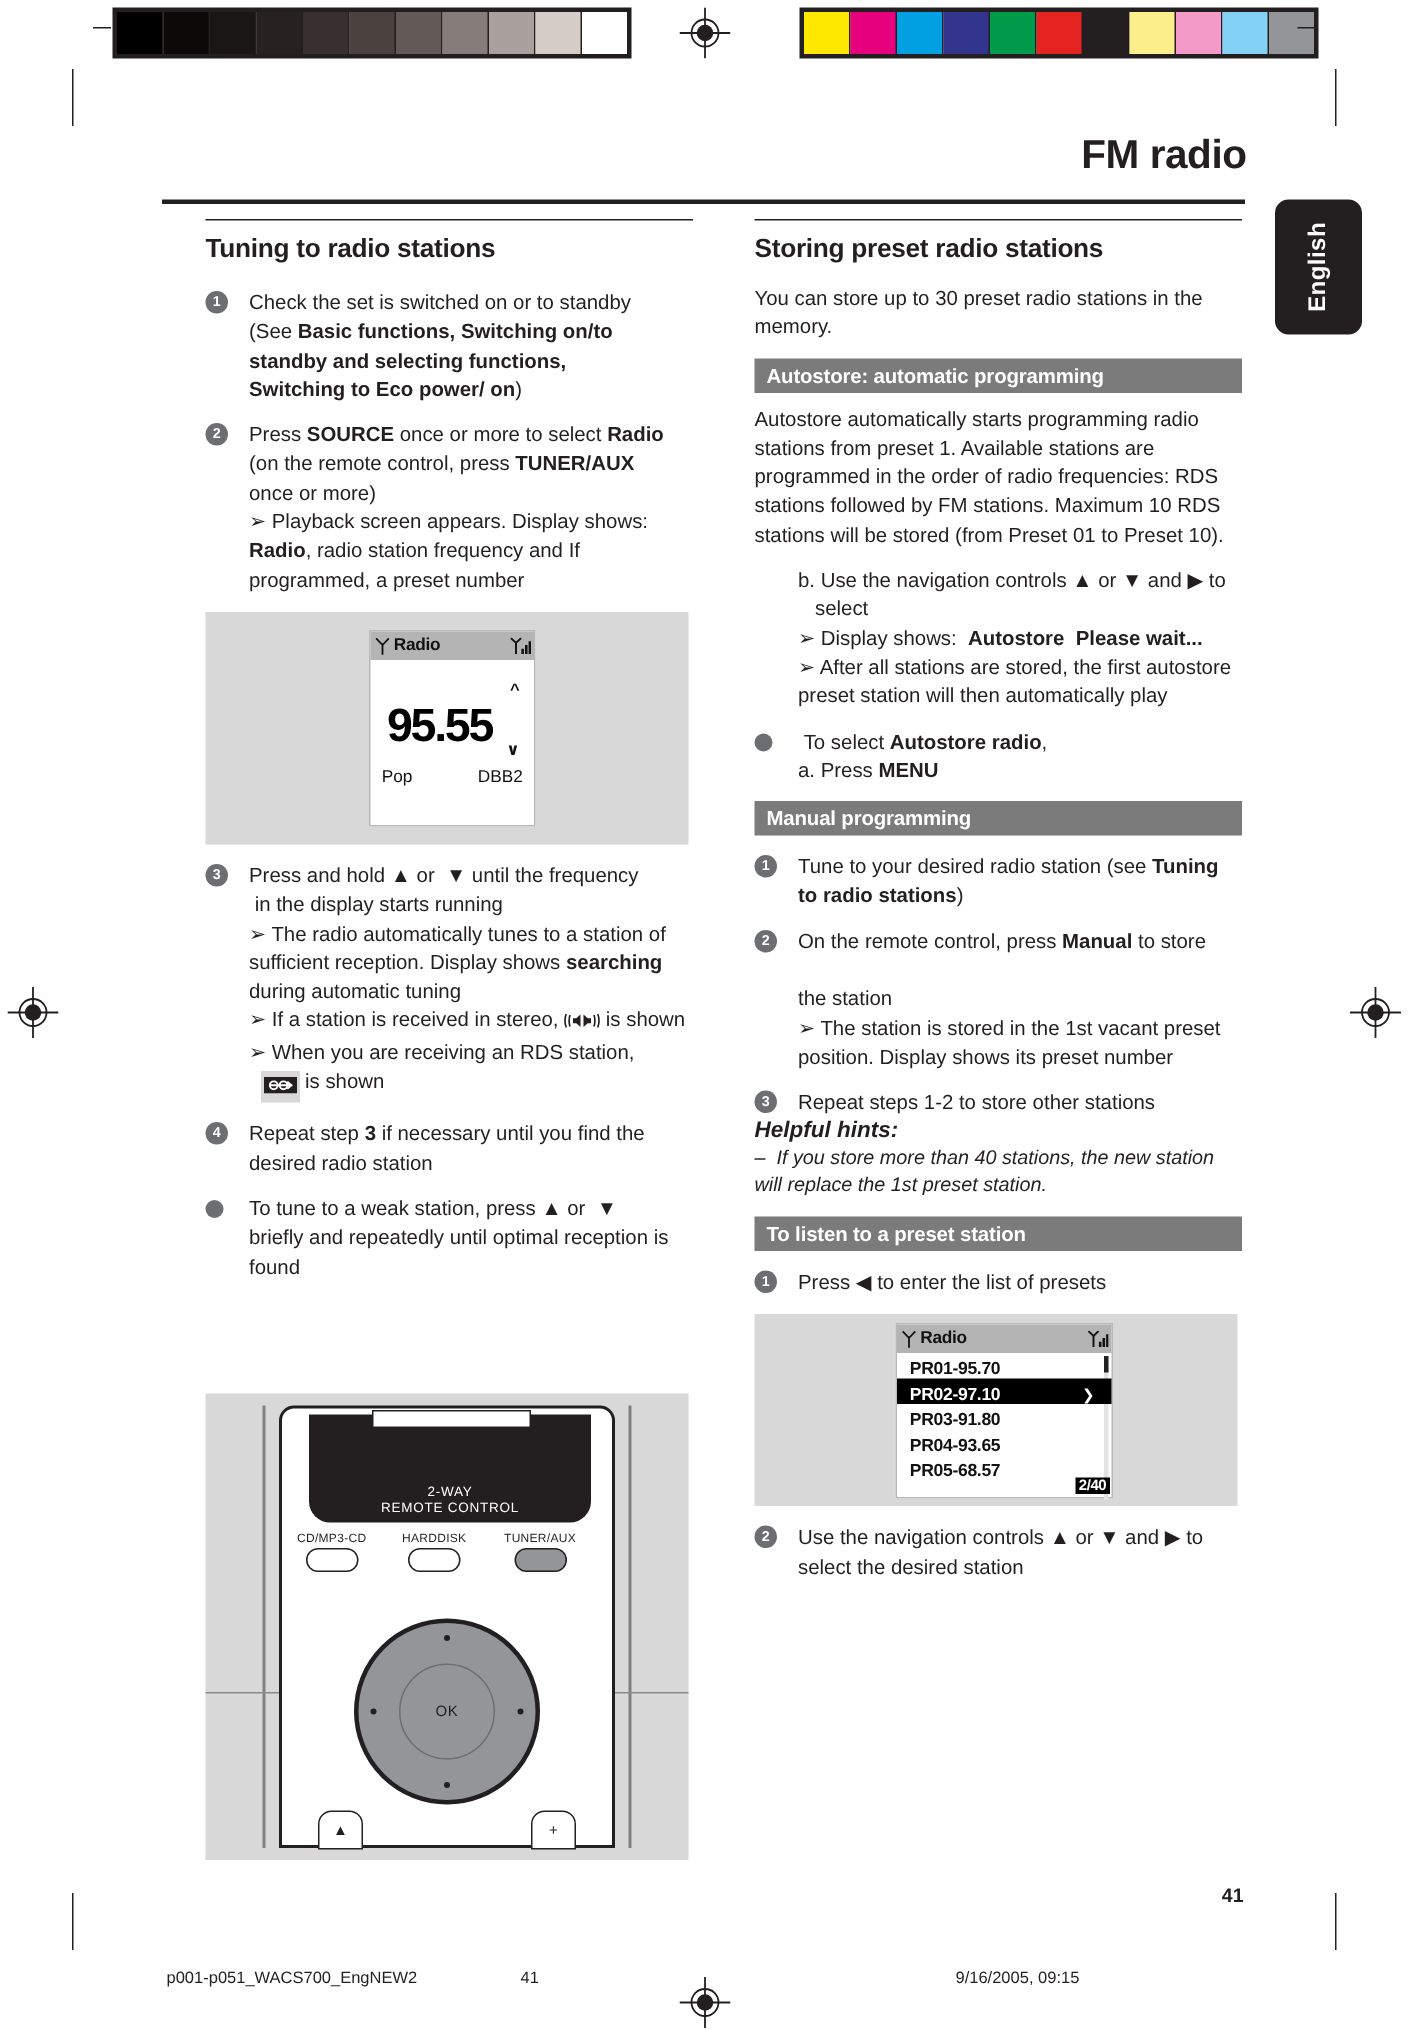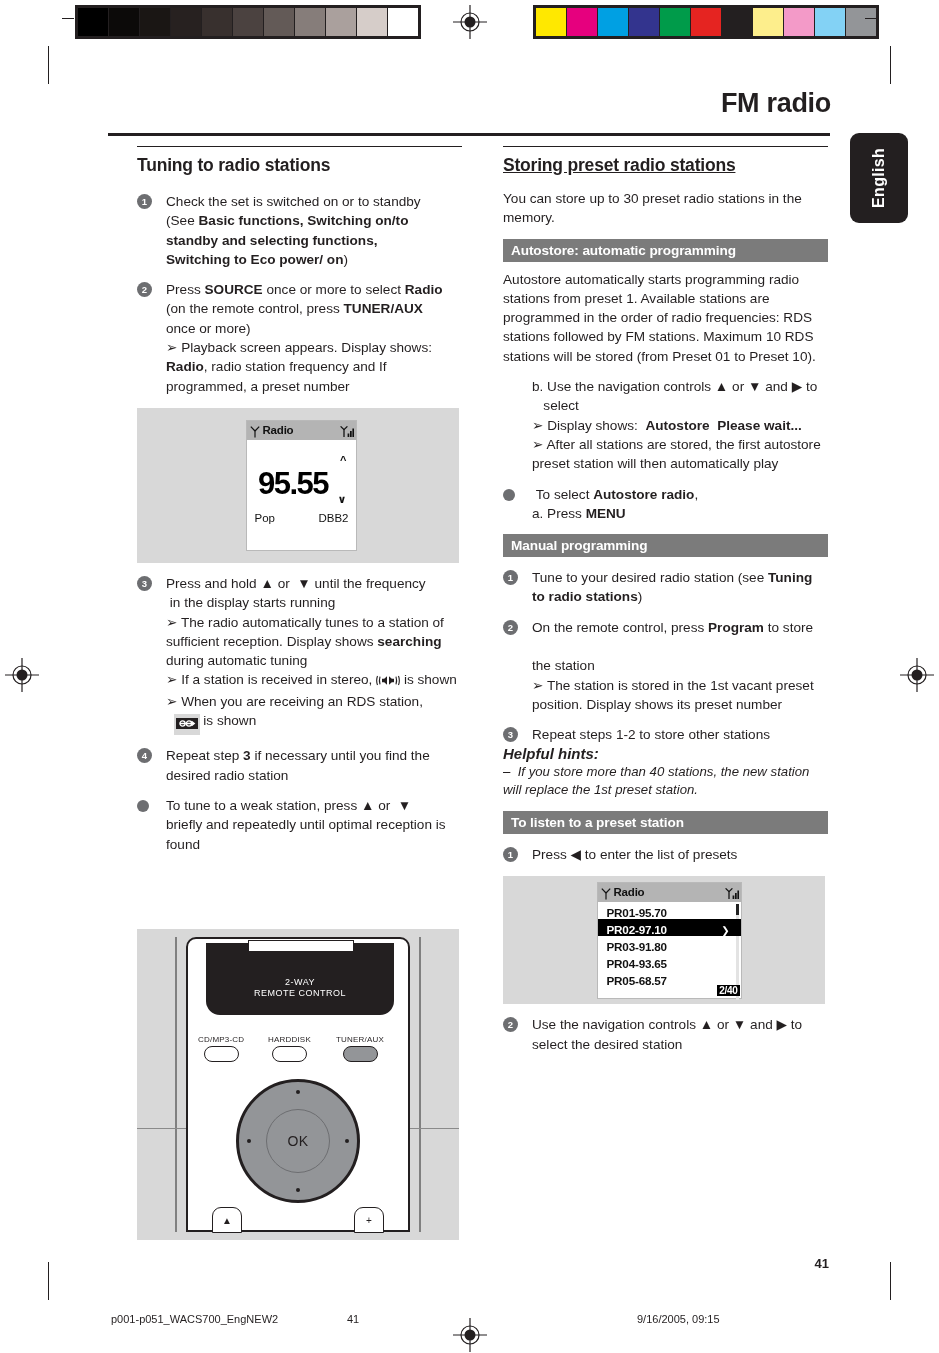--- a/index.html
+++ b/index.html
@@ -35,21 +35,21 @@
     writing-mode:vertical-rl;transform:rotate(180deg);letter-spacing:0.3px;
   }
   
   .col{position:absolute;top:146px;width:325px;}
   .col-left{left:137px;}
   .col-right{left:503px;}
   h2.sec{
     font-size:17.5px;font-weight:bold;margin:0;padding:8px 0 5px 0;
     border-top:1.6px solid #231f20;letter-spacing:-0.2px;
   }
-  .col-right h2.sec{border-top:1.6px solid #231f20;text-decoration:underline;}
+  .col-right h2.sec{border-top:1.6px solid #231f20;}
   p.body{font-size:13.6px;line-height:1.42;margin:8px 0 0 0;}
   .greybar{
     background:#7b7b7b;color:#ffffff;font-weight:bold;font-size:13.6px;
     padding:4px 0 4px 8px;margin:11px 0 0 0;letter-spacing:-0.1px;
   }
   
   .step{position:relative;padding-left:29px;margin-top:11px;font-size:13.6px;line-height:1.42;}
   .step .num{
     position:absolute;left:0;top:2px;width:15px;height:15px;border-radius:50%;
     background:#6d6e71;color:#fff;font-size:9.5px;font-weight:bold;
@@ -107,41 +107,41 @@
   }
   .rc-body{
     position:absolute;left:49px;top:8px;width:224px;height:295px;background:#ffffff;
     border:2px solid #231f20;border-radius:10px 10px 0 0;box-sizing:border-box;
   }
   .rc-edge{position:absolute;top:8px;width:2px;height:295px;background:#808080;}
   .rc-window{
     position:absolute;left:18px;top:4px;width:188px;height:72px;background:#231f20;
     border-radius:0 0 14px 14px;color:#fff;text-align:center;
     font-size:9px;line-height:1.25;letter-spacing:0.5px;
-    display:flex;flex-direction:column;justify-content:flex-end;padding-bottom:16px;box-sizing:border-box;
+    display:flex;flex-direction:column;justify-content:flex-end;padding-bottom:4px;box-sizing:border-box;
   }
   .rc-window .lcdstrip{position:absolute;left:42px;top:-3px;width:104px;height:10px;background:#fff;border:1px solid #231f20;}
   .rc-btnrow{position:absolute;left:10px;top:82px;width:204px;height:48px;}
   .rc-btn{position:absolute;text-align:center;}
-  .rc-btn .lbl{font-size:8px;letter-spacing:0.2px;color:#231f20;white-space:nowrap;margin-top:14px;}
+  .rc-btn .lbl{font-size:8px;letter-spacing:0.2px;color:#231f20;white-space:nowrap;}
   .rc-btn .cap{
     width:35px;height:16px;border:1.6px solid #231f20;border-radius:9px;margin:2px auto 0;
     background:#ffffff;box-sizing:border-box;
   }
   .rc-btn.active .cap{background:#939598;border-color:#231f20;}
   .rc-wheel{
     position:absolute;left:50%;transform:translateX(-50%);top:140px;
     width:118px;height:118px;border-radius:50%;background:#939598;
     border:3px solid #231f20;box-shadow:0 0 0 2px #ffffff;
   }
   .rc-wheel .inner{
     position:absolute;left:50%;top:50%;transform:translate(-50%,-50%);
     width:62px;height:62px;border-radius:50%;border:1px solid #6d6e71;
     display:flex;align-items:center;justify-content:center;
-    font-size:14px;color:#231f20;letter-spacing:0.5px;
+    font-size:10px;color:#231f20;letter-spacing:0.5px;
   }
   .rc-wheel .pip{position:absolute;width:4px;height:4px;border-radius:50%;background:#231f20;}
   .rc-hline{position:absolute;height:1px;background:#8a8a8a;top:199px;}
   .rc-lowbtn{
     position:absolute;top:268px;width:30px;height:26px;border:1.4px solid #231f20;
     border-radius:9px 9px 0 0;background:#fff;display:flex;align-items:center;justify-content:center;
     font-size:10px;color:#231f20;box-sizing:border-box;
   }
   
   .pageno{position:absolute;right:110px;top:1256px;font-size:13px;font-weight:bold;}
@@ -325,21 +325,21 @@
     </div>
 
     <div class="greybar">Manual programming</div>
 
     <div class="step">
       <span class="num">1</span>
       <span>Tune to your desired radio station (see <b>Tuning<br>to radio stations</b>)</span>
     </div>
     <div class="step">
       <span class="num">2</span>
-      <span>On the remote control, press <b>Program</b> to store<br><br>the station<br><span class="arrowglyph">➢</span> The station is stored in the 1st vacant preset<br>position. Display shows its preset number</span>
+      <span>On the remote control, press <b>Manual</b> to store<br><br>the station<br><span class="arrowglyph">➢</span> The station is stored in the 1st vacant preset<br>position. Display shows its preset number</span>
     </div>
     <div class="step">
       <span class="num">3</span>
       <span>Repeat steps 1-2 to store other stations</span>
     </div>
 
     <div class="hint">Helpful hints:</div>
     <div class="hint-body">– &nbsp;If you store more than 40 stations, the new station will replace the 1st preset station.</div>
 
     <div class="greybar">To listen to a preset station</div>

